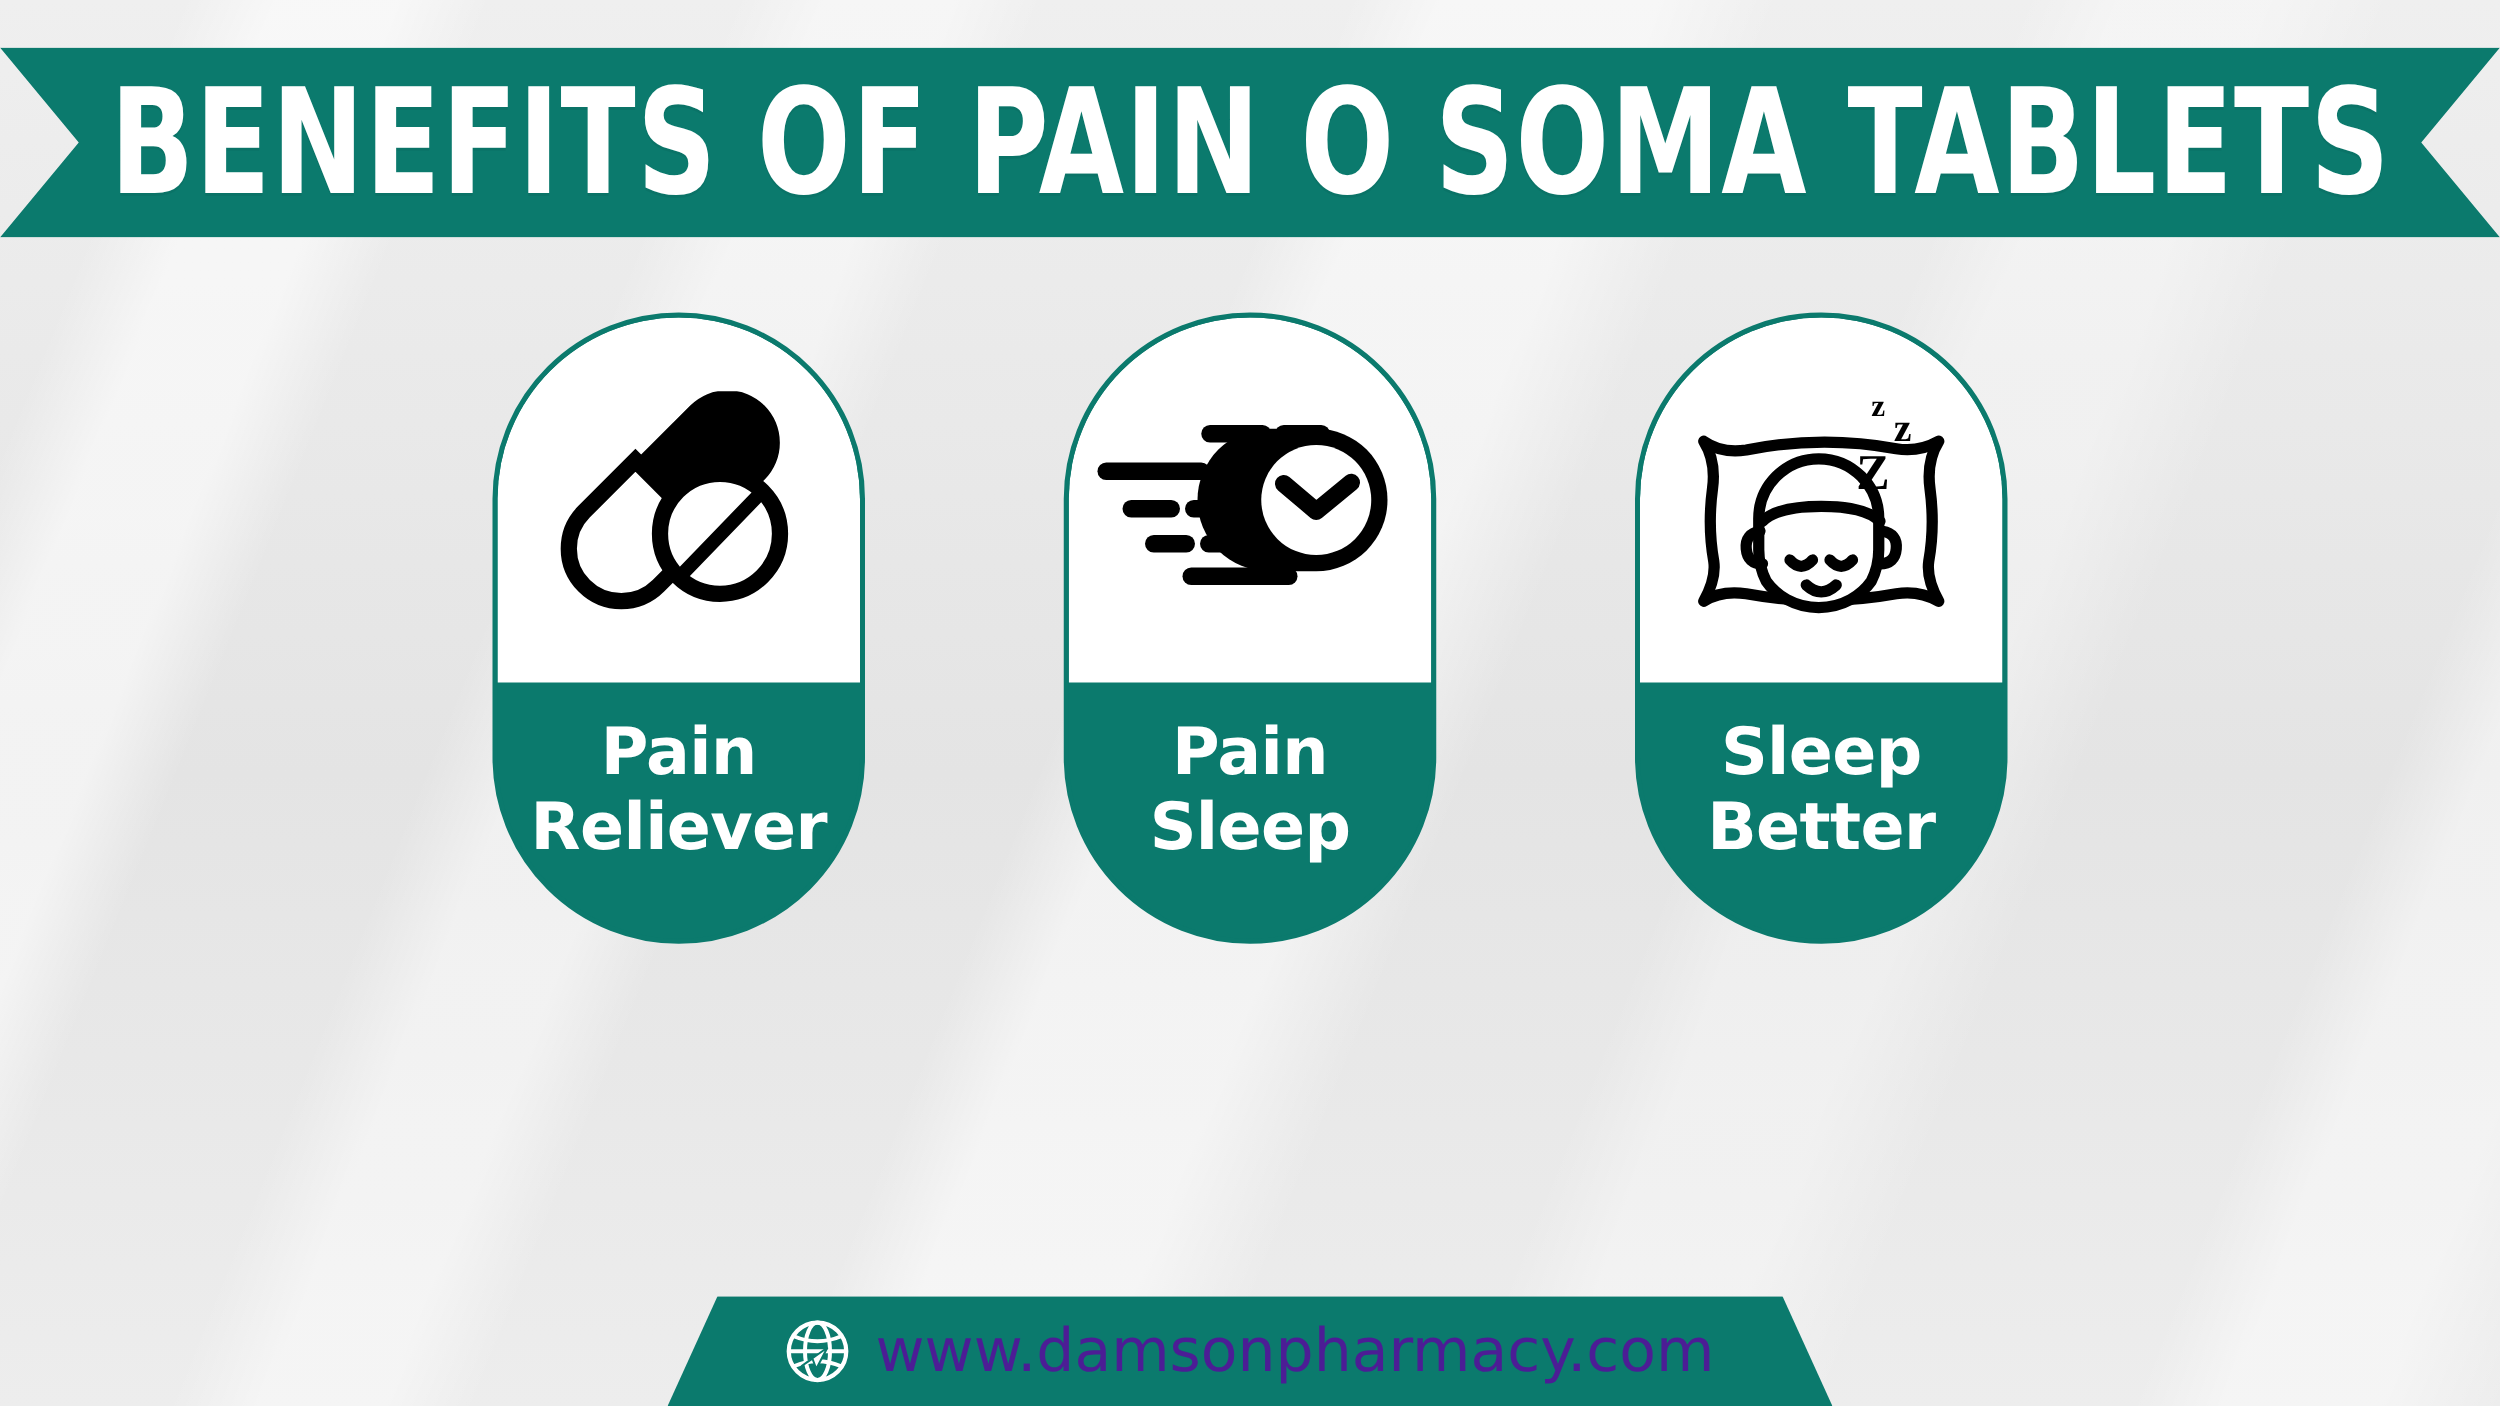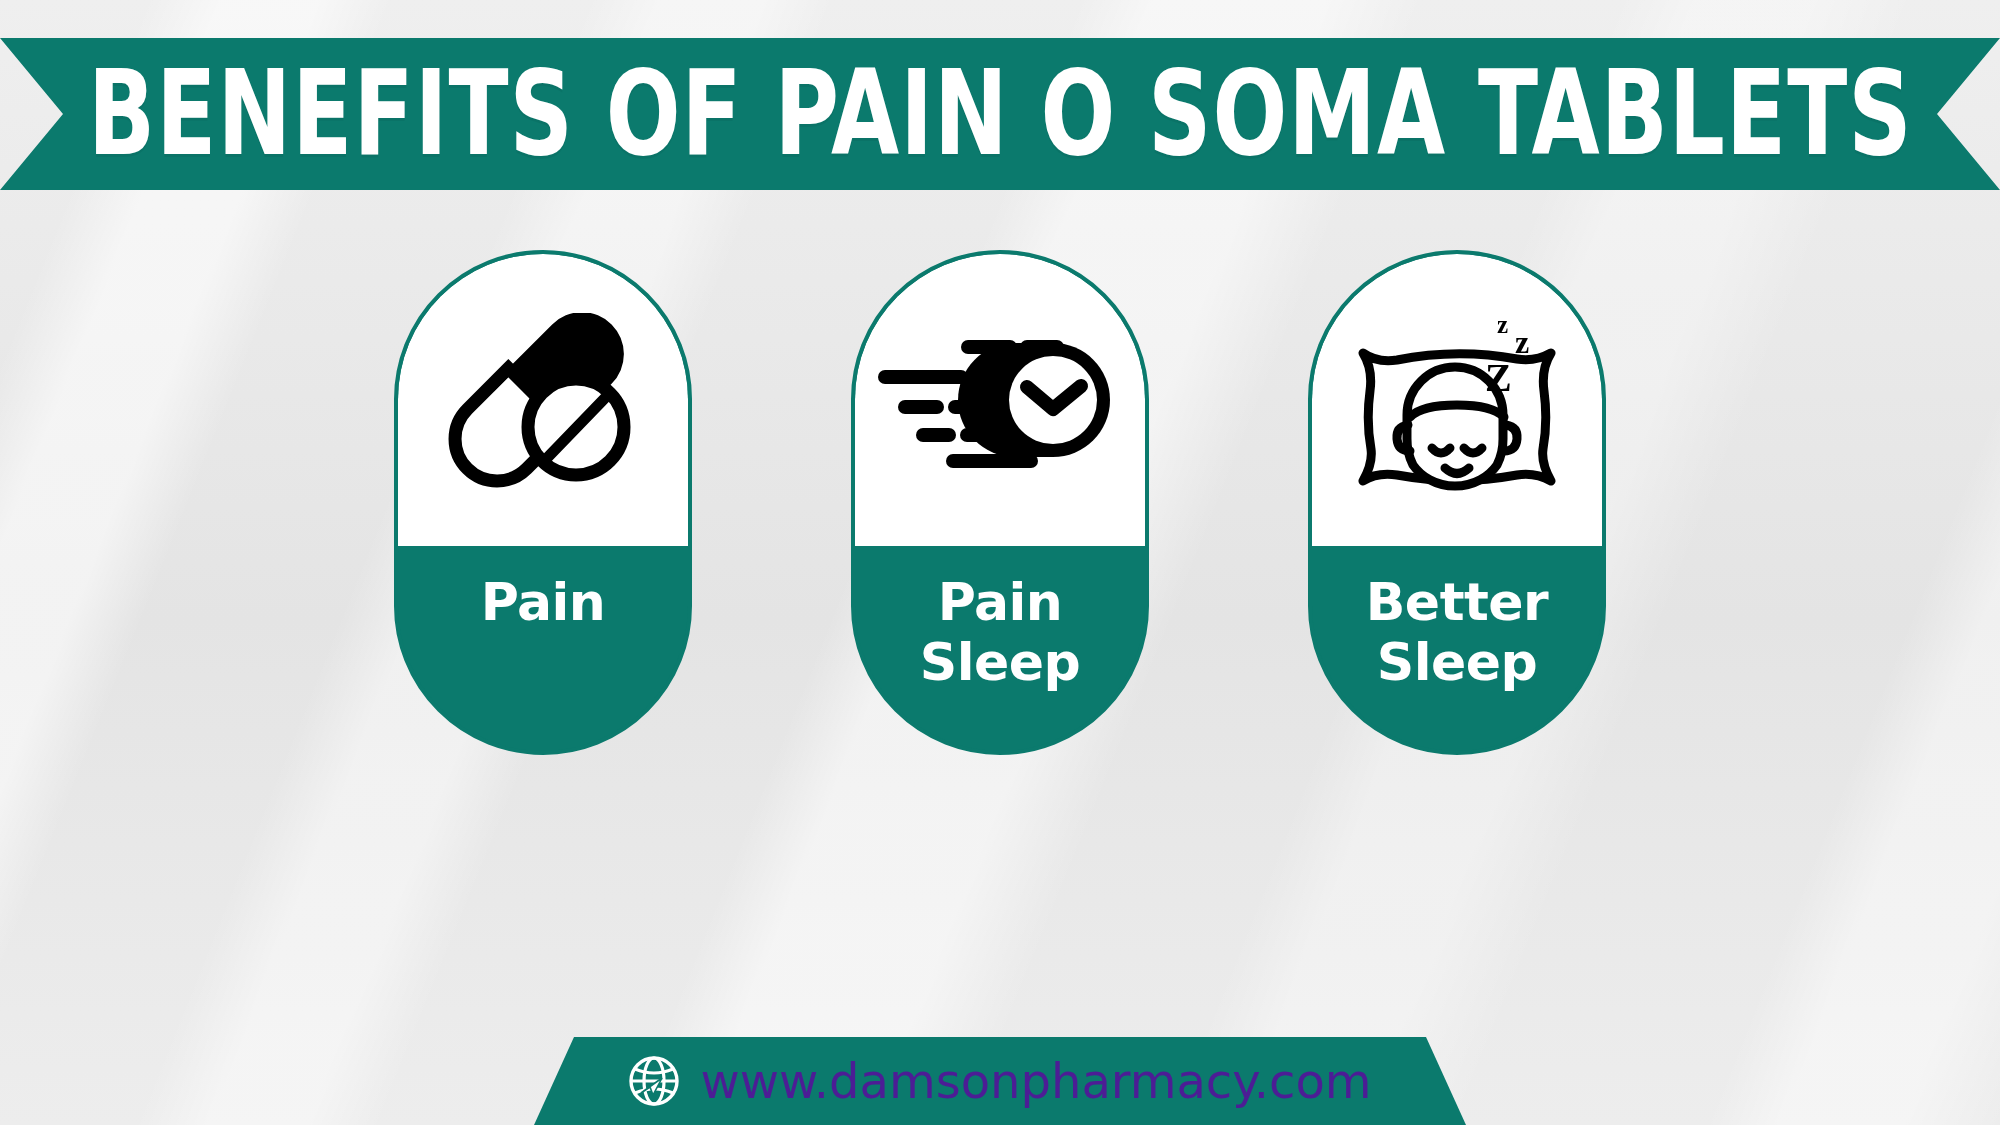--- a/index.html
+++ b/index.html
@@ -152,20 +152,21 @@
             <path d="M88 38 h62 a42 42 0 0 1 0 84 h-62 z" fill="#000000"></path>
           </g>
 
           <circle cx="128" cy="114" r="48" fill="#FFFFFF" stroke="#000000" stroke-width="13"></circle>
           <line x1="100" y1="144" x2="157" y2="85" stroke="#000000" stroke-width="11" stroke-linecap="round"></line>
         </svg>
       </span>
     </div>
     <div class="card-label">
       <span>Pain</span>
+      <span>Reliever</span>
     </div>
   </div>
 
   <div class="benefit-card">
     <div class="card-icon-area">
       <span>
         <svg width="250" height="150" viewBox="0 0 250 150" fill="none">
 
           <g stroke="#000000" stroke-width="14" stroke-linecap="round">
             <line x1="93" y1="22" x2="135" y2="22"></line>
@@ -219,22 +220,22 @@
 
           <g stroke="none" fill="#000000" font-family="Liberation Serif, serif" font-weight="bold">
             <text x="148" y="86" font-size="40">Z</text>
             <text x="178" y="48" font-size="32">z</text>
             <text x="160" y="28" font-size="25">z</text>
           </g>
         </svg>
       </span>
     </div>
     <div class="card-label">
+      <span>Sleep</span>
       <span>Better</span>
-      <span>Sleep</span>
     </div>
   </div>
 
 </div>
 
 <div id="footer-banner">
   <div id="footer-shape"></div>
   <div id="footer-content">
     <span>
       <svg id="globe-icon" width="52" height="52" viewBox="0 0 52 52" fill="none">

